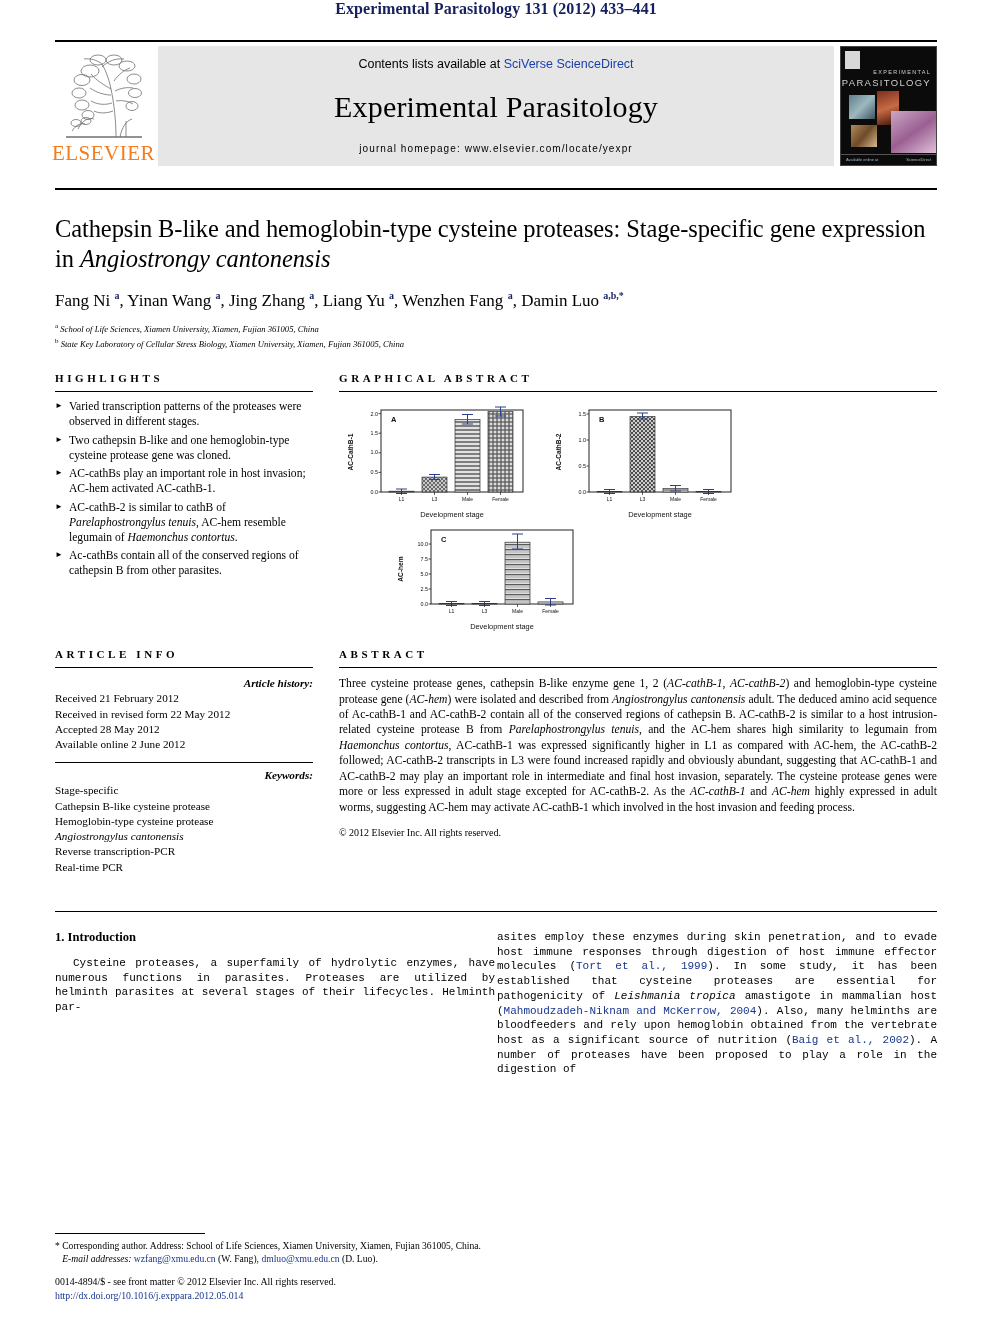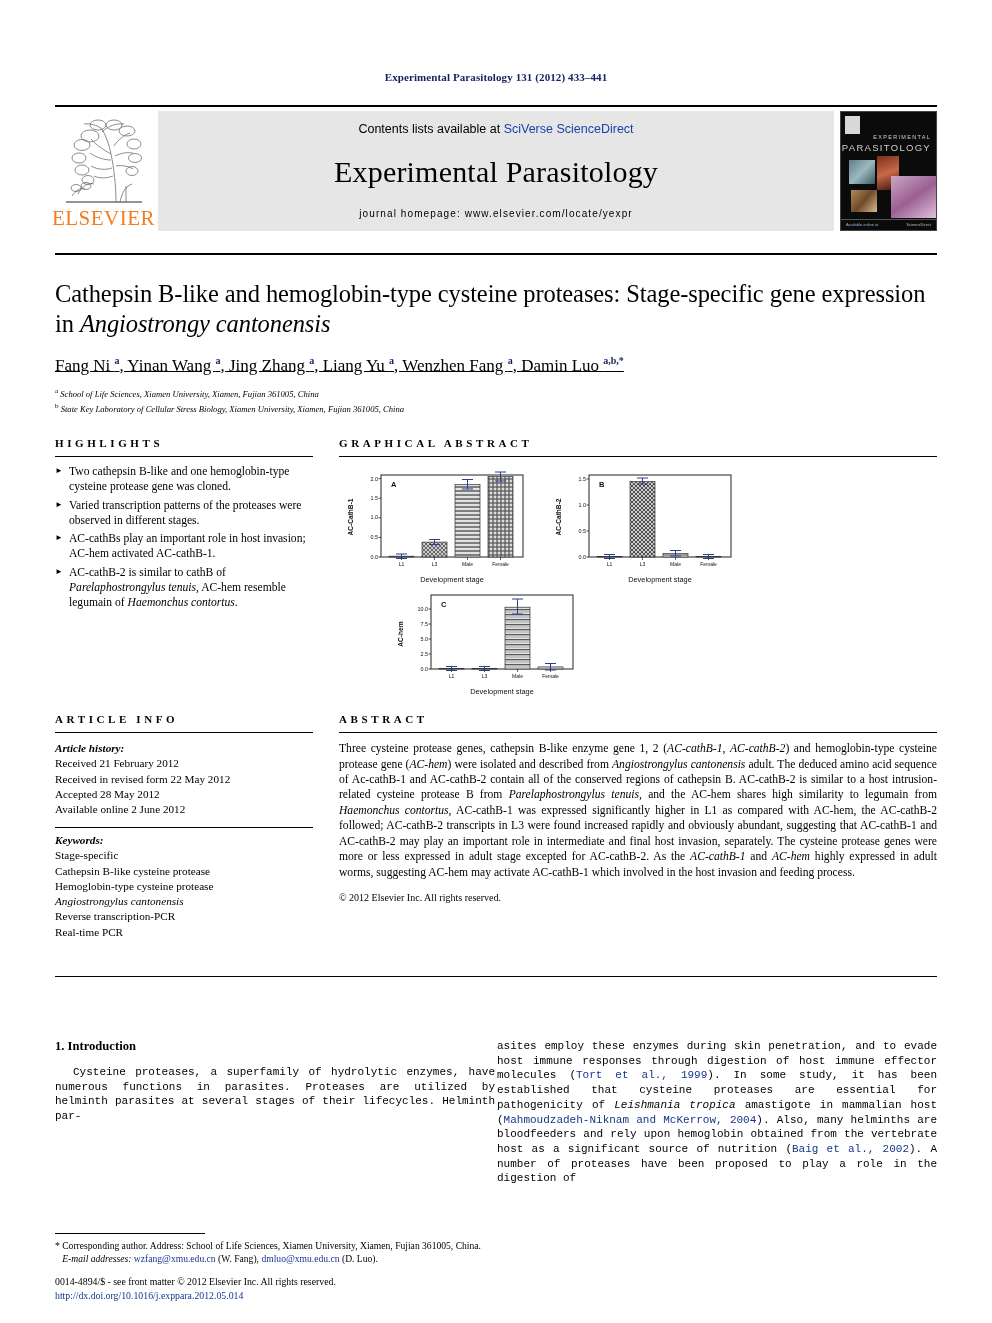--- a/index.html
+++ b/index.html
@@ -10,24 +10,23 @@
     font-family: "Liberation Serif", "DejaVu Serif", serif;
     color: #000;
     position: relative;
     overflow: hidden;
   }
   .page { width: 992px; height: 1323px; position: relative; padding: 0 55px; }
 
   
   .runhead {
     text-align: center;
-    font-size: 11px;
+    font-size: 16px;
     font-weight: bold;
     color: #16205e;
-    padding-top: 71px;
     letter-spacing: .1px;
   }
 
   
   .masthead {
     margin-top: 22px;
     border-top: 2px solid #000;
     padding-top: 4px;
     display: flex;
     align-items: stretch;
@@ -98,21 +97,21 @@
   
   .titleblock { border-top: 2px solid #000; margin-top: 22px; padding-top: 24px; }
   h1.title {
     font-size: 24.5px;
     font-weight: normal;
     line-height: 1.22;
     margin: 0 0 16px 0;
     letter-spacing: -.1px;
   }
   h1.title i { font-style: italic; }
-  .authors { font-size: 17px; margin: 0 0 11px 0; text-decoration: underline; }
+  .authors { font-size: 17px; margin: 0 0 11px 0; }
   .authors sup { font-size: 10px; color:#16205e; font-weight:bold; vertical-align: super; }
   .affil {
     font-size: 8.6px; font-style: italic; line-height: 1.45;
     margin: 0;
   }
   .affil sup { font-style: normal; font-size: 7px; vertical-align: super; }
 
   
   .strip { display: flex; margin-top: 22px; }
   .col-left  { width: 258px; flex: 0 0 258px; }
@@ -144,38 +143,38 @@
   ul.highlights li i { font-style: italic; }
 
   
   .ga { margin-top: 12px; }
   .ga-row { display: flex; justify-content: flex-start; gap: 18px; }
   .panel { position: relative; }
   .panel svg { display: block; }
 
   
   .ainfo { font-size: 11.2px; line-height: 1.36; margin-top: 8px; }
-  .ainfo .lbl { font-style: italic; font-weight: bold; }
+  .ainfo .lbl { font-style: italic; font-weight: bold; text-align: right; }
   .ainfo .grp { margin-bottom: 10px; }
   .kwrule { border-top: 1.2px solid #000; margin: 4px 0 5px 0; }
 
   
   .abstract {
     font-size: 11.6px;
     line-height: 1.335;
     text-align: justify;
     margin-top: 8px;
   }
   .abstract i { font-style: italic; }
   .copyright { text-align: left; font-size: 10px; }
 
   
   .bodyrule { border-top: 1.5px solid #000; margin-top: 26px; }
   .bodycols { display: flex; margin-top: 18px; }
-  .bcol { width: 440px; flex: 0 0 440px; margin-top: 44px; }
+  .bcol { width: 440px; flex: 0 0 440px; }
   .bgap { width: 2px; flex: 1 1 auto; }
   h2.secnum { font-size: 12.6px; font-weight: bold; margin: 0 0 11px 0; font-family:"Liberation Serif",serif; }
   p.body {
     font-size: 11px; line-height: 1.34; text-align: justify;
     margin: 0; text-indent: 18px; font-family: Liberation Mono, monospace;
   }
   p.body.noind { text-indent: 0; }
   p.body i { font-style: italic; }
   .ref { color: #16358f; }
 
@@ -266,24 +265,25 @@
     </div>
     <p class="affil"><sup>a</sup> <span>School of Life Sciences, Xiamen University, Xiamen, Fujian 361005, China</span></p>
     <p class="affil"><sup>b</sup> <span>State Key Laboratory of Cellular Stress Biology, Xiamen University, Xiamen, Fujian 361005, China</span></p>
   </div>
 
   <div class="strip">
     <div class="col-left">
       <div class="secthead">HIGHLIGHTS</div>
       <div class="rule"></div>
       <ul class="highlights">
+        <li><span>Varied transcription patterns of the proteases were observed in different stages.</span></li>
         <li><span>Two cathepsin B-like and one hemoglobin-type cysteine protease gene was cloned.</span></li>
-        <li><span>Varied transcription patterns of the proteases were observed in different stages.</span></li>
         <li><span>AC-cathBs play an important role in host invasion; AC-hem activated AC-cathB-1.</span></li>
         <li>AC-cathB-2 is similar to cathB of <i>Parelaphostrongylus tenuis</i>, AC-hem resemble legumain of <i>Haemonchus contortus</i>.</li>
+        <li><span>Ac-cathBs contain all of the conserved regions of cathepsin B from other parasites.</span></li>
       </ul>
     </div>
 
     <div class="col-gap"></div>
 
     <div class="col-right">
       <div class="secthead">GRAPHICAL ABSTRACT</div>
       <div class="rule"></div>
 
       <div class="ga">

